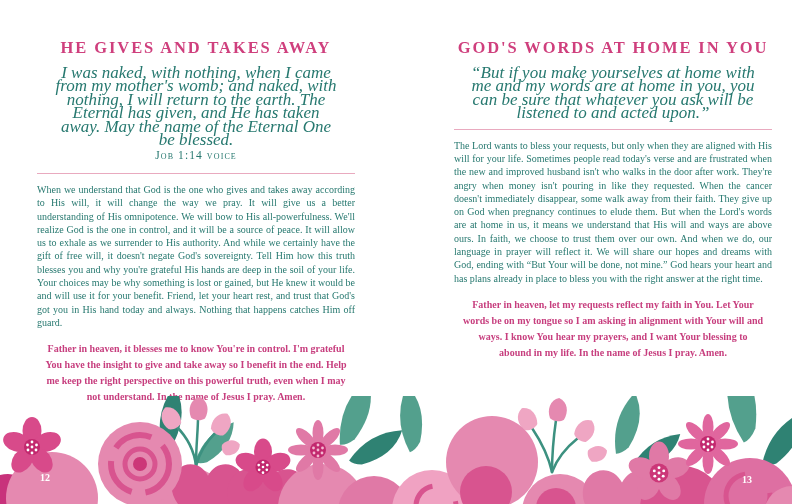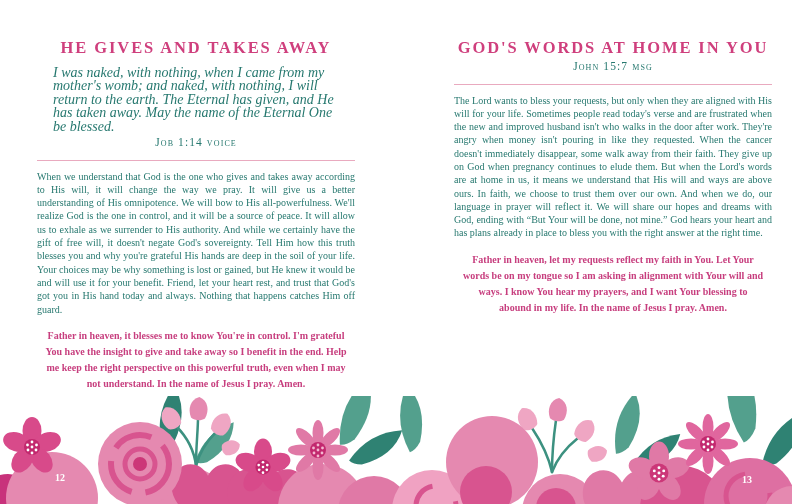--- a/index.html
+++ b/index.html
@@ -19,24 +19,24 @@
     margin: 38px 0 0 0;
     text-align: center;
     color: #cf3f7d;
     font-weight: 700;
     font-size: 16.5px;
     letter-spacing: 1.9px;
     line-height: 19px;
   }
   .verse {
     margin: 9px 16px 0 16px;
-    text-align: left;
+    text-align: center;
     font-style: italic;
     color: #26786f;
-    font-size: 14px;
+    font-size: 17px;
     line-height: 13.4px;
   }
   .reference {
     margin-top: 3px;
     text-align: center;
     color: #26786f;
     font-variant: small-caps;
     letter-spacing: 1.1px;
     font-size: 11.5px;
   }
@@ -69,40 +69,40 @@
     height: 108px;
     display: block;
   }
   .page-number {
     position: absolute;
     color: #ffffff;
     font-weight: 700;
     font-size: 10px;
     z-index: 5;
   }
-  .page-number-left  { left: 40px;  top: 472px; margin-left: 15px; }
+  .page-number-left  { left: 40px;  top: 472px; }
   .page-number-right { left: 742px; top: 474px; }
 </style>
 </head>
 <body>
 
 <div class="spread">
 
   <div class="page page-left">
     <h1 class="title">HE GIVES AND TAKES AWAY</h1>
     <p class="verse">I was naked, with nothing, when I came from my mother's womb; and naked, with nothing, I will return to the earth. The Eternal has given, and He has taken away. May the name of the Eternal One be blessed.</p>
     <p class="reference">Job 1:14 voice</p>
     <hr class="rule">
     <p class="body-text">When we understand that God is the one who gives and takes away according to His will, it will change the way we pray. It will give us a better understanding of His omnipotence. We will bow to His all-powerfulness. We'll realize God is the one in control, and it will be a source of peace. It will allow us to exhale as we surrender to His authority. And while we certainly have the gift of free will, it doesn't negate God's sovereignty. Tell Him how this truth blesses you and why you're grateful His hands are deep in the soil of your life. Your choices may be why something is lost or gained, but He knew it would be and will use it for your benefit. Friend, let your heart rest, and trust that God's got you in His hand today and always. Nothing that happens catches Him off guard.</p>
     <p class="prayer">Father in heaven, it blesses me to know You're in control. I'm grateful You have the insight to give and take away so I benefit in the end. Help me keep the right perspective on this powerful truth, even when I may not understand. In the name of Jesus I pray. Amen.</p>
   </div>
 
   <div class="page page-right">
     <h1 class="title">GOD'S WORDS AT HOME IN YOU</h1>
-    <p class="reference">John 15:7 msg</p>
+    <p class="verse">“But if you make yourselves at home with me and my words are at home in you, you can be sure that whatever you ask will be listened to and acted upon.”</p>
     <hr class="rule">
     <p class="body-text">The Lord wants to bless your requests, but only when they are aligned with His will for your life. Sometimes people read today's verse and are frustrated when the new and improved husband isn't who walks in the door after work. They're angry when money isn't pouring in like they requested. When the cancer doesn't immediately disappear, some walk away from their faith. They give up on God when pregnancy continues to elude them. But when the Lord's words are at home in us, it means we understand that His will and ways are above ours. In faith, we choose to trust them over our own. And when we do, our language in prayer will reflect it. We will share our hopes and dreams with God, ending with “But Your will be done, not mine.” God hears your heart and has plans already in place to bless you with the right answer at the right time.</p>
     <p class="prayer">Father in heaven, let my requests reflect my faith in You. Let Your words be on my tongue so I am asking in alignment with Your will and ways. I know You hear my prayers, and I want Your blessing to abound in my life. In the name of Jesus I pray. Amen.</p>
   </div>
 
   <svg class="floral" viewBox="0 0 792 108" preserveAspectRatio="none" aria-hidden="true">
     <defs>
       <path id="leafP" d="M0,6 Q14,-22 44,-28 Q40,-4 12,8 Q4,9 0,6 Z"></path>
       <g id="b5">
         <ellipse cx="0" cy="-16" rx="9.5" ry="14"></ellipse>

